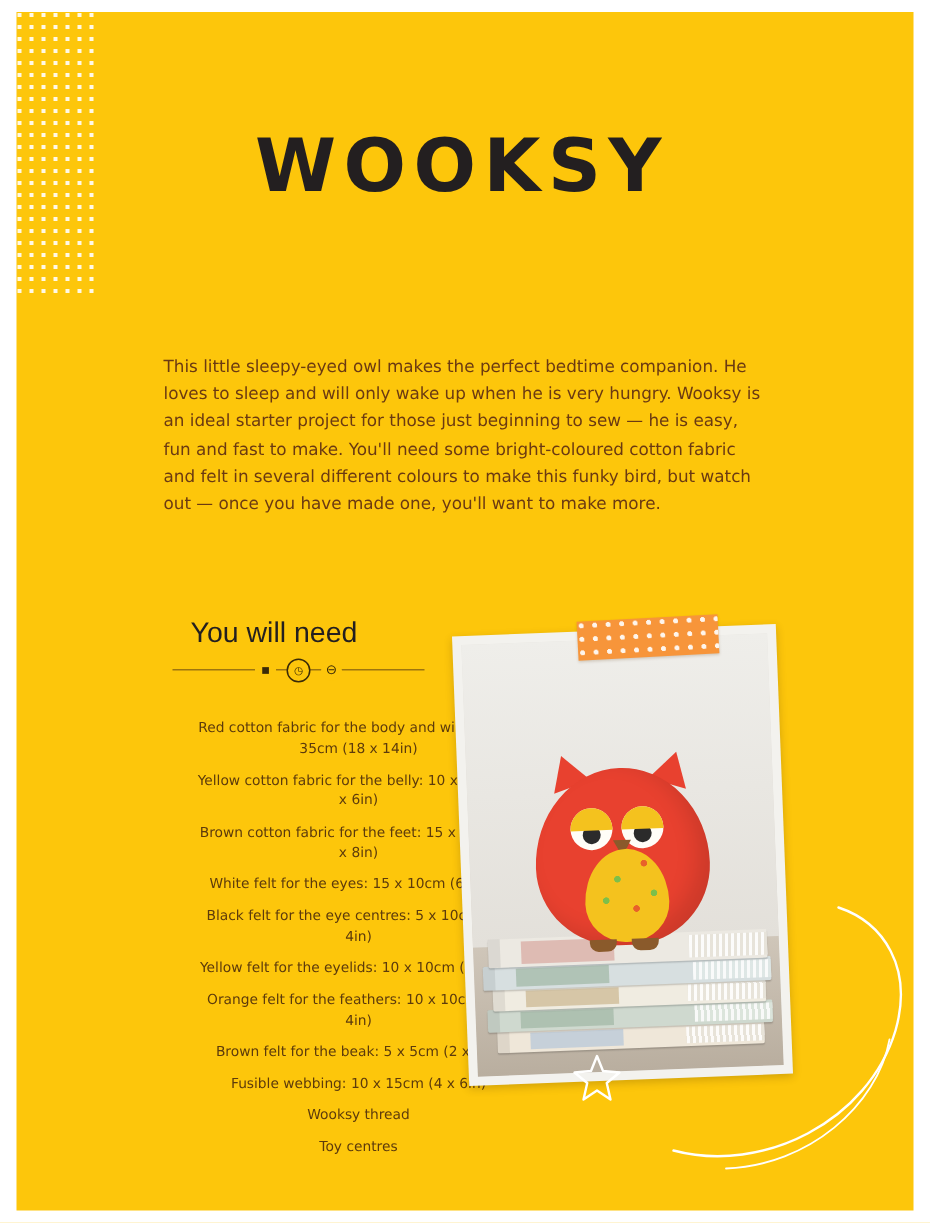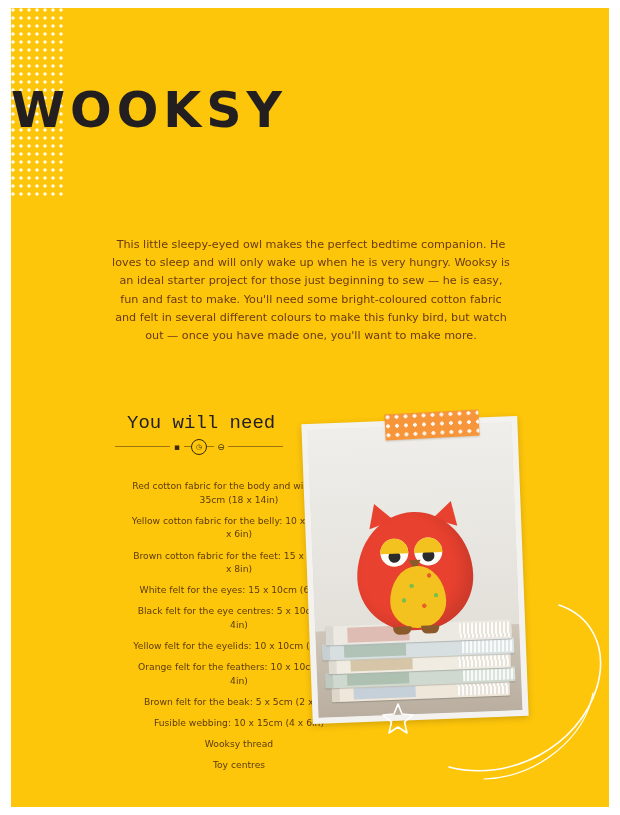--- a/index.html
+++ b/index.html
@@ -40,53 +40,52 @@
     background-position: 0 0;
     opacity: 0.95;
   }
 
   
   .title-block {
     position: absolute;
     left: 0;
     right: 4px;
     top: 78px;
-    text-align: left;
+    text-align: center;
   }
   .title-line {
     font-family: "DejaVu Sans", sans-serif;
     font-weight: bold;
     color: #231f20;
     letter-spacing: 5px;
     line-height: 1.0;
   }
   .title-line-1 { font-size: 49px; }
   .title-line-2 { font-size: 49px; margin-top: 16px; }
 
   
   .intro {
     position: absolute;
     left: 98px;
     width: 404px;
     top: 228px;
-    text-align: center;
     color: #6b3a12;
     font-family: "DejaVu Sans", sans-serif;
     font-size: 11.2px;
     line-height: 18.2px;
   }
 
   
   .ywn-title {
     position: absolute;
     left: 116px;
     top: 404px;
     font-size: 19px;
     color: #231f20;
-    font-family: Liberation Mono, monospace;
+    font-family: Liberation Sans, sans-serif;
   }
   .ywn-rule {
     position: absolute;
     left: 104px;
     top: 438px;
     width: 168px;
     height: 1px;
     background: #6b4a12;
     opacity: .65;
   }

